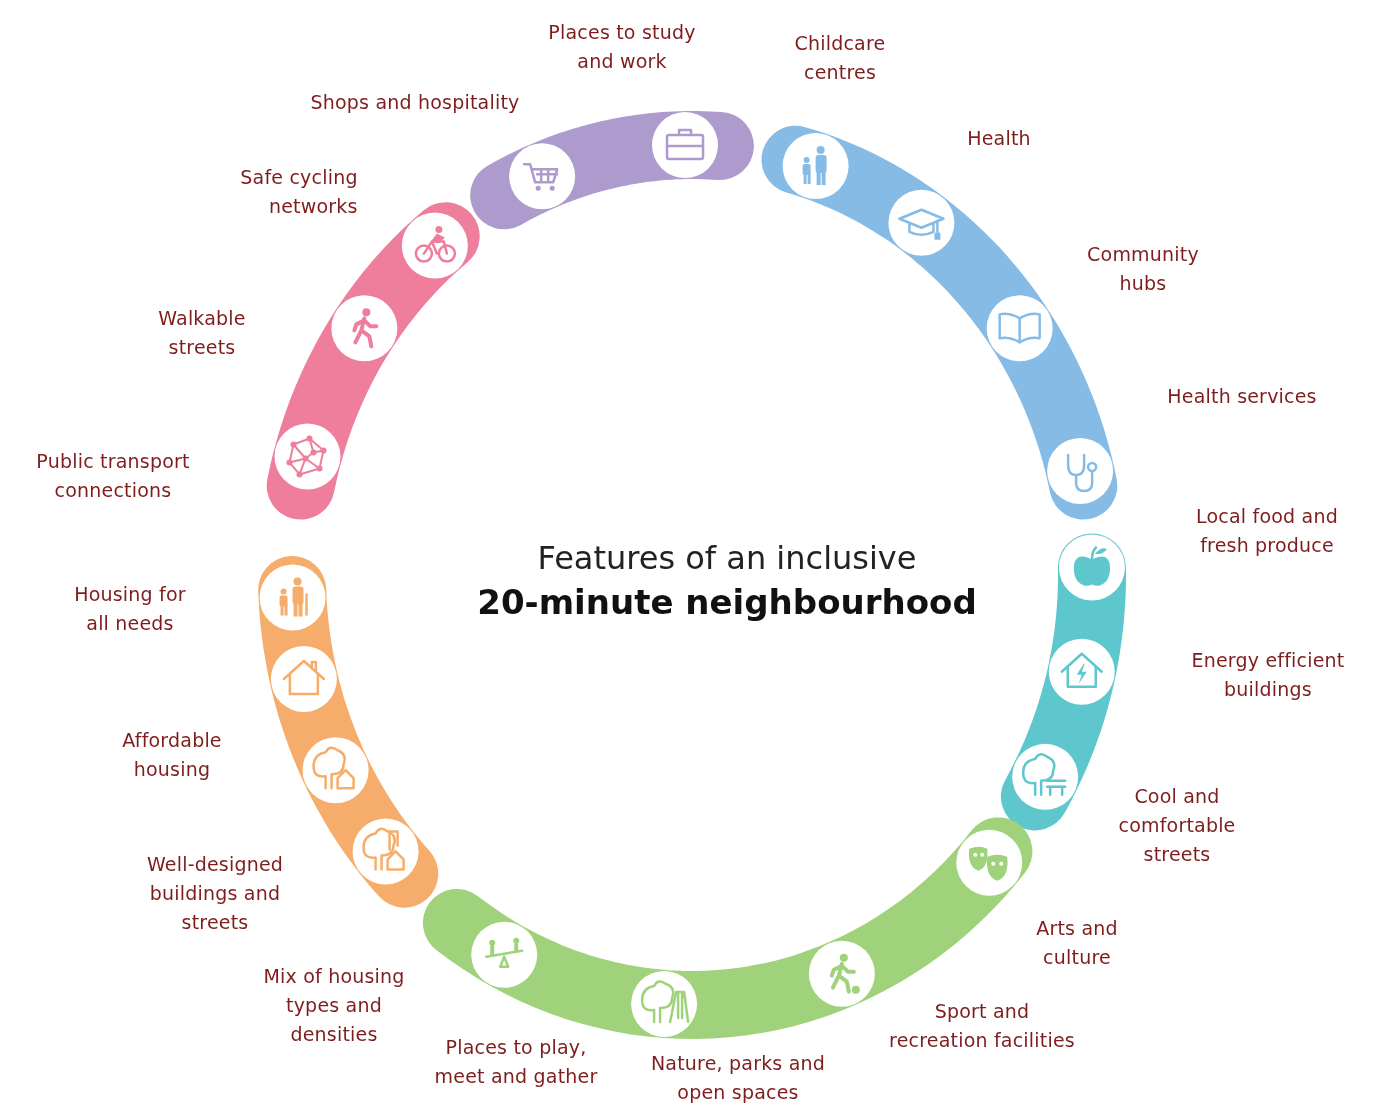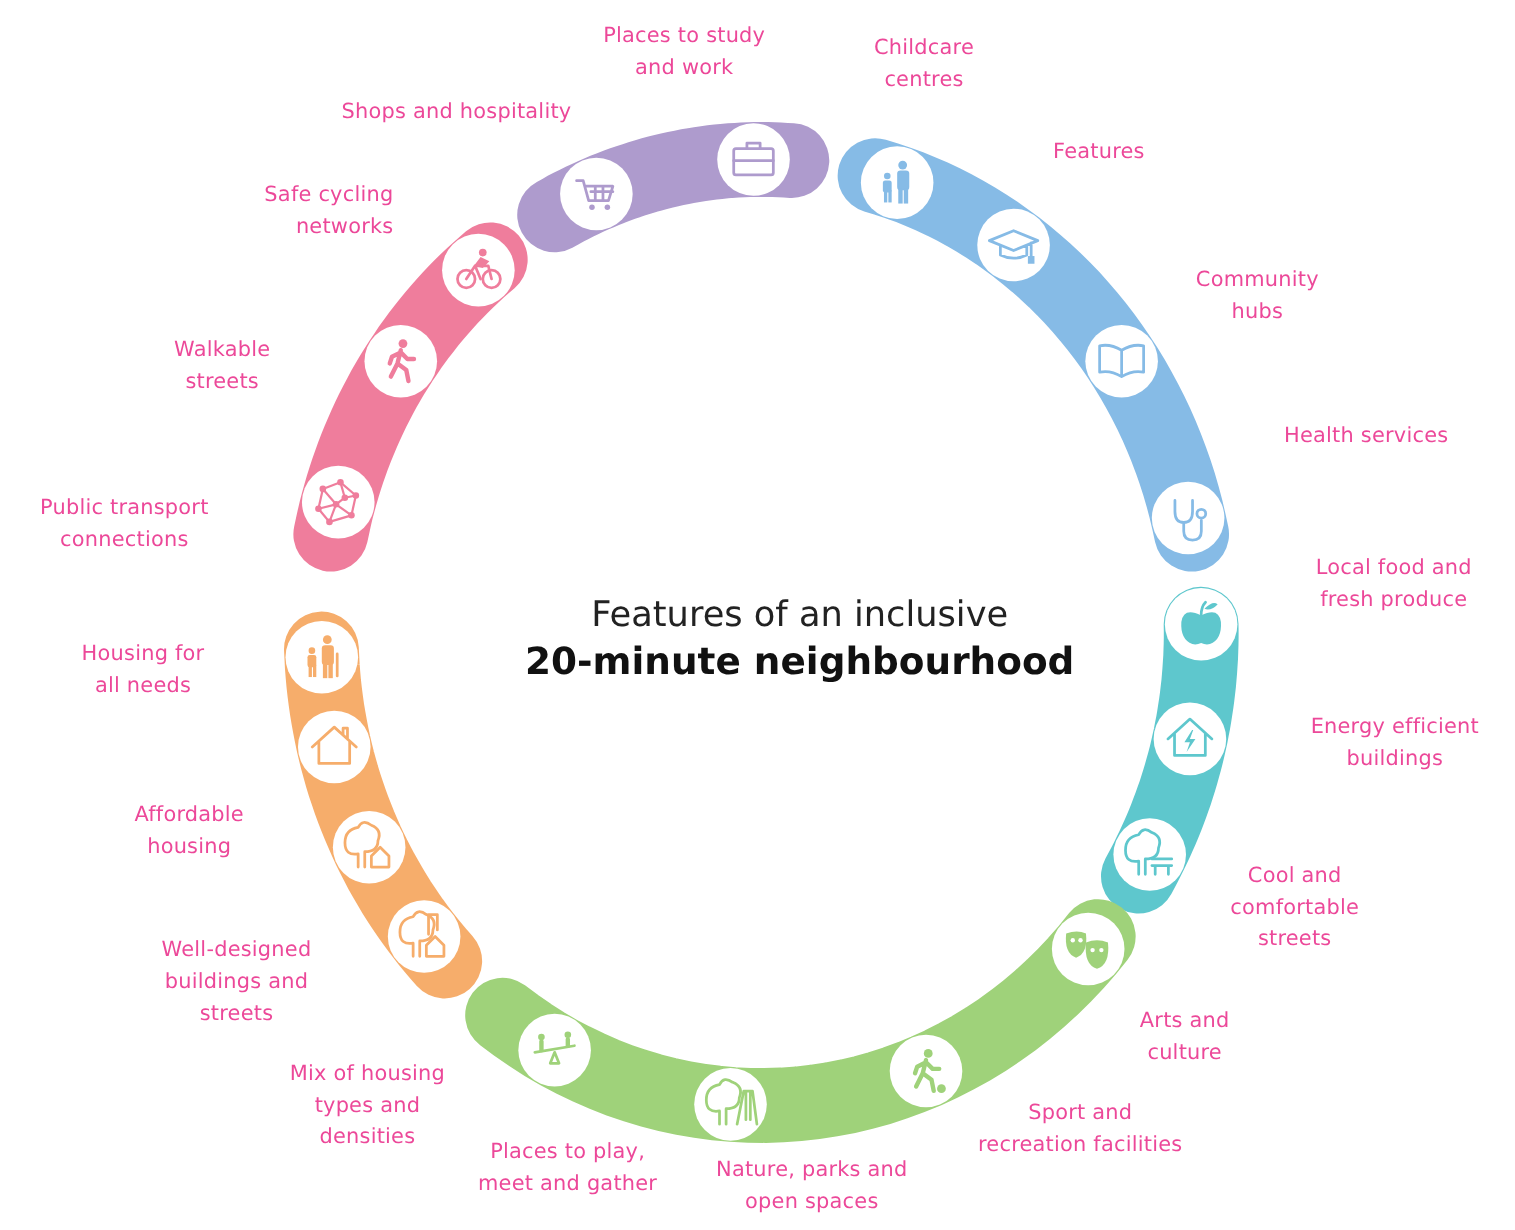--- a/index.html
+++ b/index.html
@@ -1,18 +1,18 @@
 <!DOCTYPE html>
 <html><head>
 <meta charset="utf-8">
 <style>
   html,body{margin:0;padding:0;background:#ffffff;}
   body{width:1377px;height:1118px;position:relative;overflow:hidden;font-family:"DejaVu Sans","Liberation Sans",sans-serif;color:#1e1e1e;}
   #stage{position:absolute;left:0;top:0;width:1377px;height:1118px;}
-  .lbl{position:absolute;font-size:19px;line-height:29px;text-align:center;white-space:nowrap;transform:translate(-50%,-50%);letter-spacing:0.2px;color:#ec4899;}
+  .lbl{position:absolute;font-size:19px;line-height:29px;text-align:center;white-space:nowrap;transform:translate(-50%,-50%);letter-spacing:0.2px;color:#7f1d1d;}
   .title{position:absolute;left:703px;top:580px;transform:translate(-50%,-50%);text-align:center;white-space:nowrap;margin-left:24px;}
   .title .l1{font-size:32px;line-height:44px;font-weight:normal;color:#222;}
   .title .l2{font-size:34px;line-height:44px;font-weight:bold;color:#111;}
 </style>
 </head>
 <body>
 
 <div id="stage">
   <svg id="ring" width="1377" height="1118" viewBox="0 0 1377 1118" style="position:absolute;left:0;top:0;">
       <g>
@@ -180,21 +180,21 @@
 
   <div class="title">
     <div class="l1">Features of an inclusive</div>
     <div class="l2">20-minute neighbourhood</div>
   </div>
 
   <div class="lbl" style="left:415px;top:102px;">Shops and hospitality</div>
   <div class="lbl" style="left:622px;top:47px;">Places to study<br>and work</div>
 
   <div class="lbl" style="left:840px;top:58px;">Childcare<br>centres</div>
-  <div class="lbl" style="left:999px;top:138px;">Features</div>
+  <div class="lbl" style="left:999px;top:138px;">Health</div>
   <div class="lbl" style="left:1143px;top:269px;">Community<br>hubs</div>
   <div class="lbl" style="left:1242px;top:396px;">Health services</div>
 
   <div class="lbl" style="left:1267px;top:531px;">Local food and<br>fresh produce</div>
   <div class="lbl" style="left:1268px;top:675px;">Energy efficient<br>buildings</div>
   <div class="lbl" style="left:1177px;top:825px;">Cool and<br>comfortable<br>streets</div>
 
   <div class="lbl" style="left:1077px;top:943px;">Arts and<br>culture</div>
   <div class="lbl" style="left:982px;top:1026px;">Sport and<br>recreation facilities</div>
   <div class="lbl" style="left:516px;top:1062px;">Places to play,<br>meet and gather</div>

